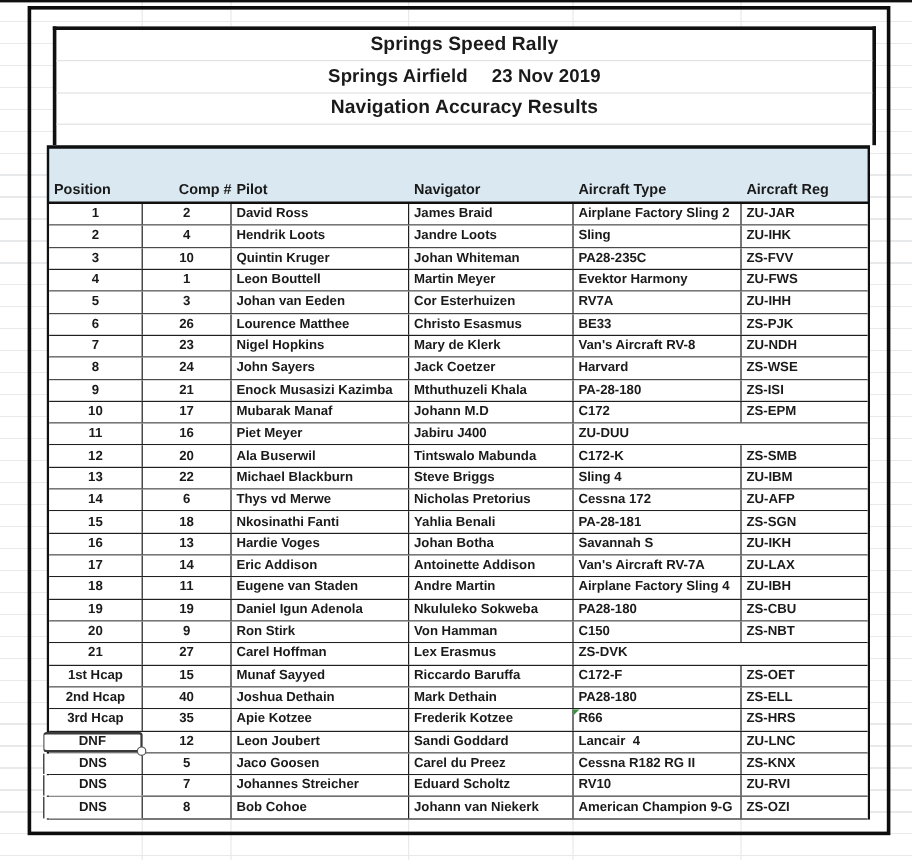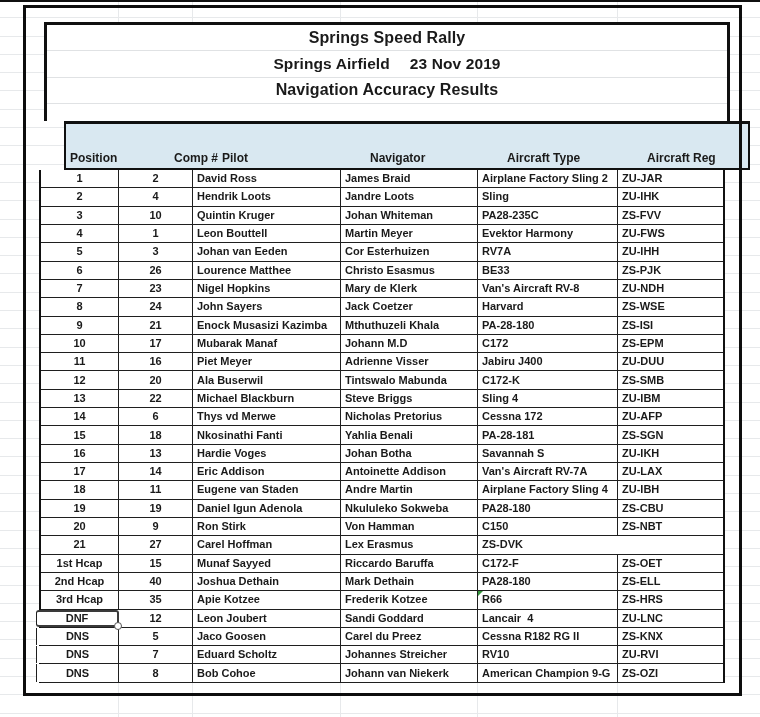--- a/index.html
+++ b/index.html
@@ -24,21 +24,21 @@
   .t1 { height:25px; font-size:16px; }
   .t2 { height:27px; font-size:15.5px;justify-content:center; }
   .t3 { height:26px; font-size:16px; }
   .t2 .date { margin-left:20px; }
   .grid-hline { position:absolute; left:0; right:0; height:1px; background:#e0e2e4; z-index:0; }
 
   
   .band { position:absolute; left:39px; top:121px; width:686px; height:49px;
           background:#d9e8f1; border:2.5px solid #101010; border-top-width:3px; border-bottom-width:2px;
           display:grid; grid-template-columns:78px 74px 148px 137px 140px minmax(0,1fr);
-          align-items:end; z-index:1;margin-left:25px; }
+          align-items:end; z-index:1; }
   .hcell { font-size:12px; font-weight:700; padding:0 0 3px 4px; white-space:nowrap; }
   .hcell.comp { text-align:right; padding-left:0; }
 
   
   .tbody { position:absolute; left:39px; top:170px; width:686px; background:#fff;
            border-left:2px solid #111; border-right:2.2px solid #111; z-index:1; }
   .row { display:grid; grid-template-columns:78px 74px 148px 137px 140px minmax(0,1fr);
          height:18.32px; border-bottom:1.6px solid #1f1f1f; background:#fff; }
   .cell { position:relative; display:flex; align-items:center; font-size:11px; font-weight:600;
           border-right:1.6px solid #1f1f1f; white-space:pre; overflow:hidden; line-height:1; }
@@ -171,21 +171,20 @@
         <div class="cell comp">17</div>
         <div class="cell txt">Mubarak Manaf</div>
         <div class="cell txt">Johann M.D</div>
         <div class="cell txt">C172</div>
         <div class="cell txt">ZS-EPM</div>
       </div>
       <div class="row">
         <div class="cell pos">11</div>
         <div class="cell comp">16</div>
         <div class="cell txt">Piet Meyer</div>
-        <div class="cell txt">Adrienne Visser</div>
         <div class="cell txt">Jabiru J400</div>
         <div class="cell txt">ZU-DUU</div>
       </div>
       <div class="row">
         <div class="cell pos">12</div>
         <div class="cell comp">20</div>
         <div class="cell txt">Ala Buserwil</div>
         <div class="cell txt">Tintswalo Mabunda</div>
         <div class="cell txt">C172-K</div>
         <div class="cell txt">ZS-SMB</div>
@@ -297,22 +296,22 @@
         <div class="cell pos">DNS</div>
         <div class="cell comp">5</div>
         <div class="cell txt">Jaco Goosen</div>
         <div class="cell txt">Carel du Preez</div>
         <div class="cell txt">Cessna R182 RG II</div>
         <div class="cell txt">ZS-KNX</div>
       </div>
       <div class="row outdent">
         <div class="cell pos">DNS</div>
         <div class="cell comp">7</div>
+        <div class="cell txt">Johannes Streicher</div>
         <div class="cell txt">Eduard Scholtz</div>
-        <div class="cell txt">Johannes Streicher</div>
         <div class="cell txt">RV10</div>
         <div class="cell txt">ZU-RVI</div>
       </div>
       <div class="row outdent">
         <div class="cell pos">DNS</div>
         <div class="cell comp">8</div>
         <div class="cell txt">Bob Cohoe</div>
         <div class="cell txt">Johann van Niekerk</div>
         <div class="cell txt">American Champion 9-G</div>
         <div class="cell txt">ZS-OZI</div>

